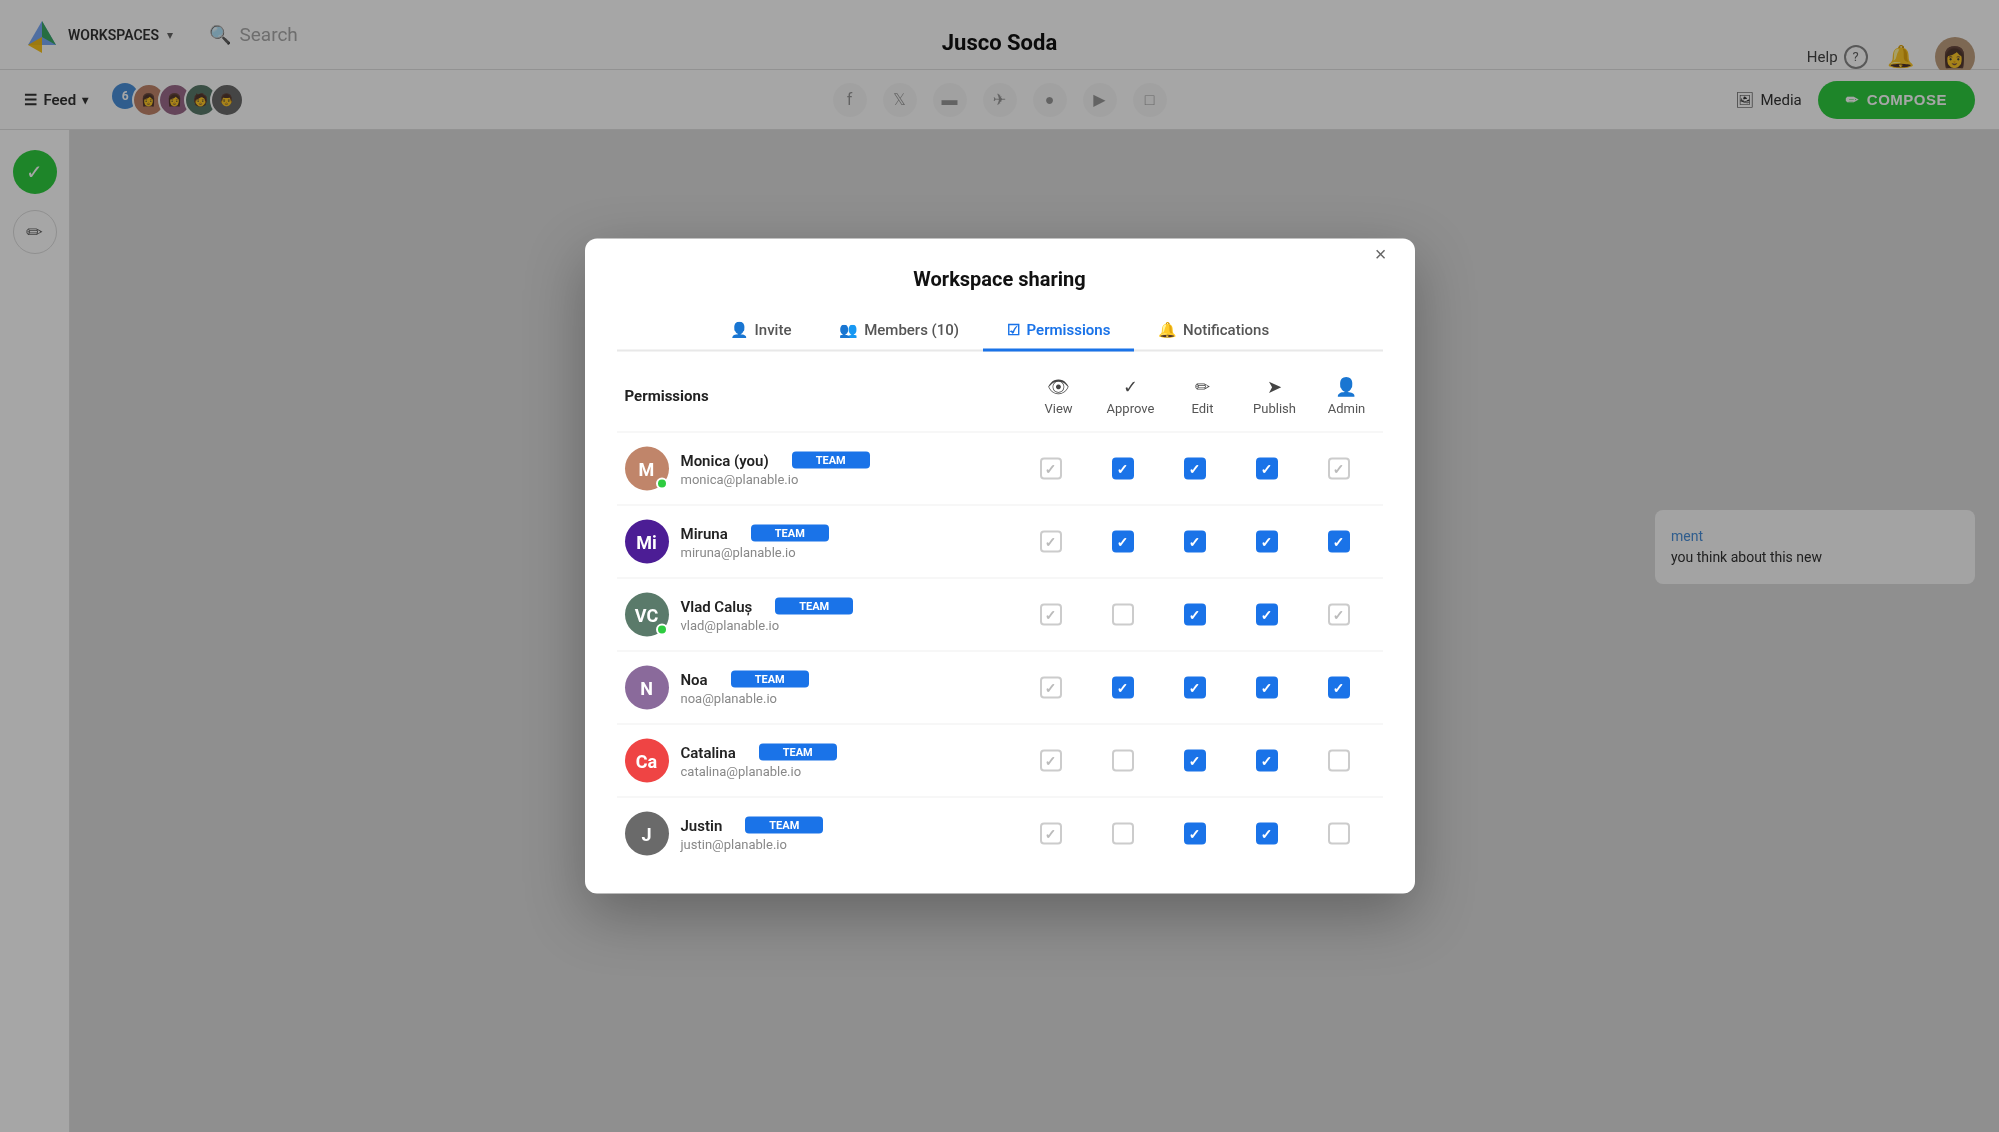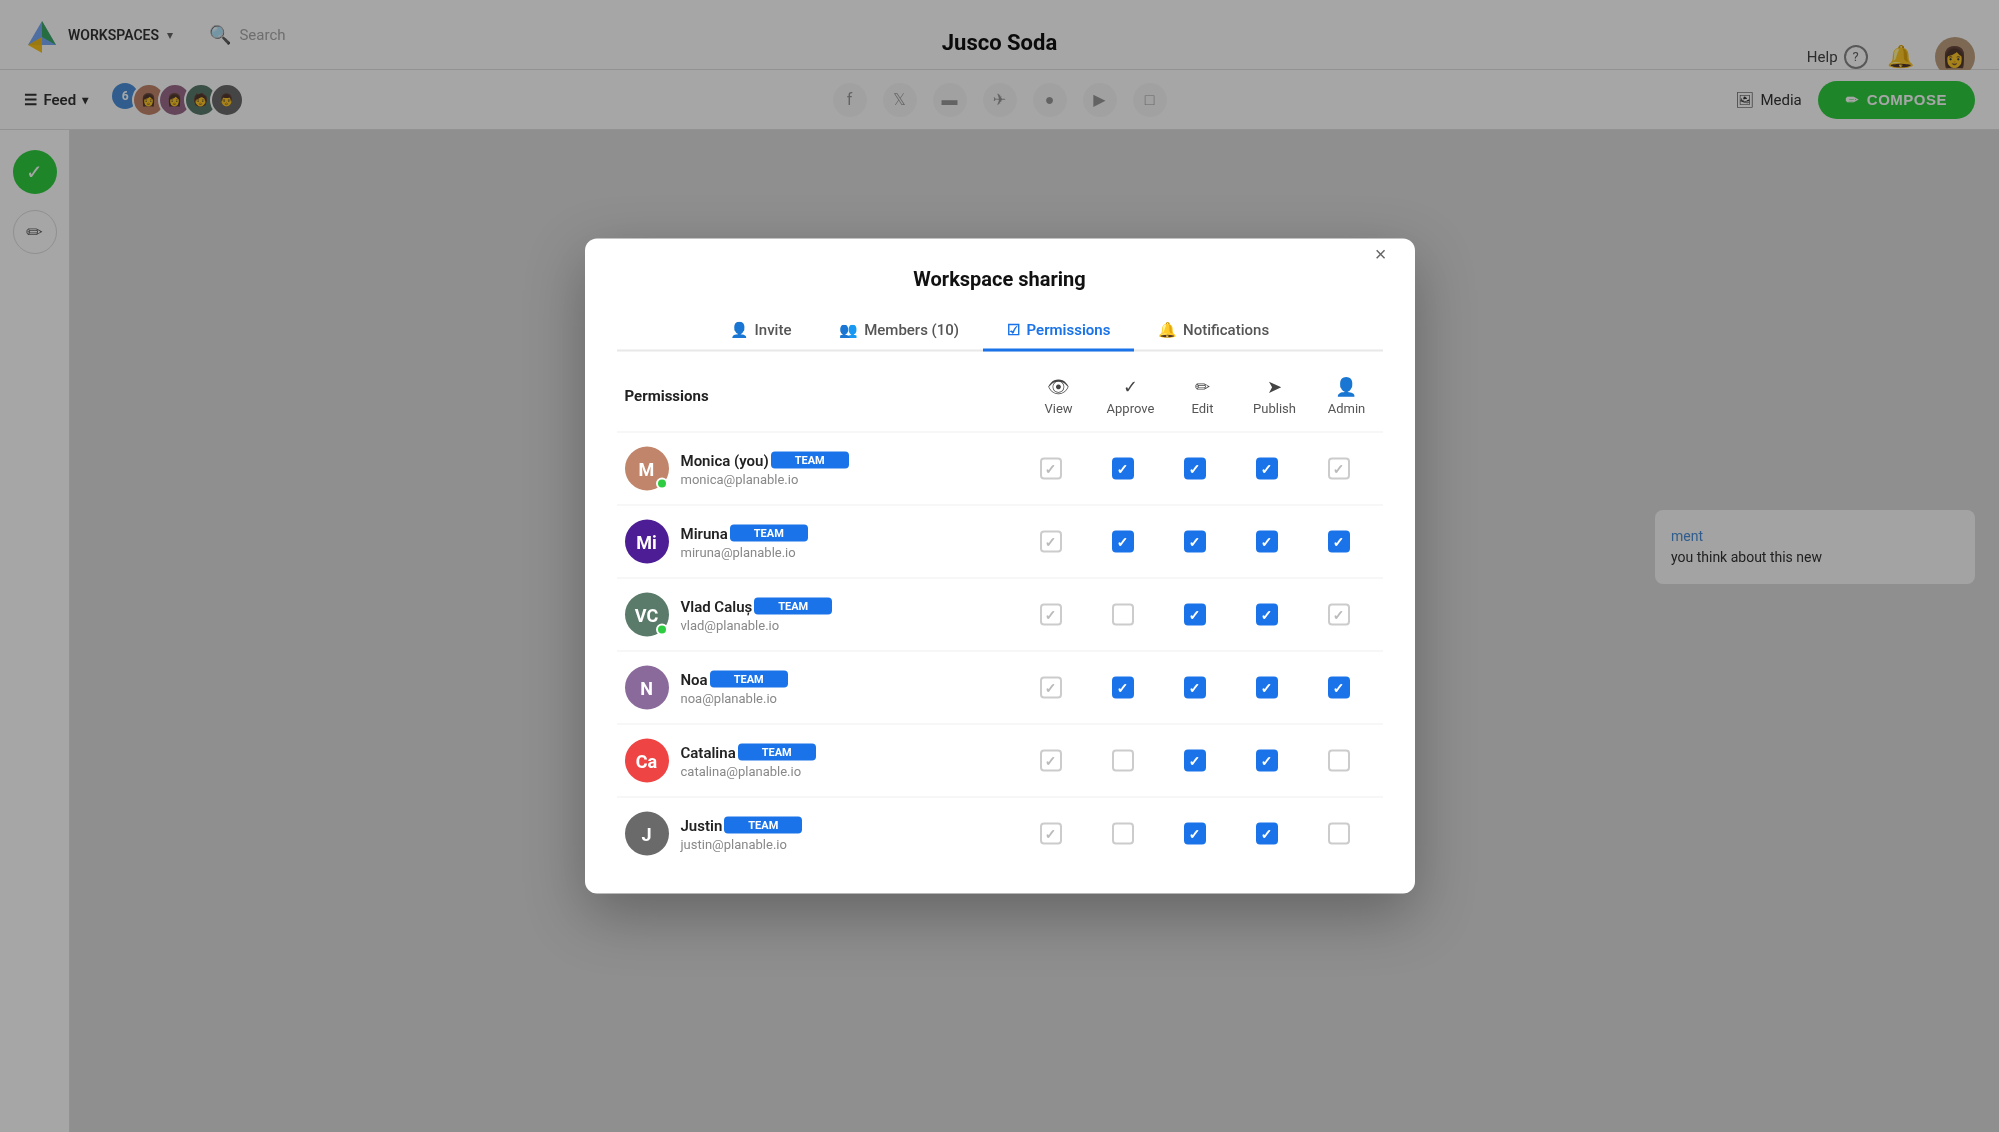--- a/index.html
+++ b/index.html
@@ -364,21 +364,21 @@
       border-radius: 50%;
       background: #2ecc40;
       border: 2px solid #fff;
     }
     .user-info {
       flex: 1;
     }
     .user-name-row {
       display: flex;
       align-items: center;
-      gap: 2px;
+      gap: 23px;
       margin-bottom: 2px;
     }
     .user-name {
       font-size: 15px;
       font-weight: 600;
       color: #222;
     }
     .team-badge {
       background: #1a73e8;
       color: #fff;
@@ -448,21 +448,21 @@
     <svg class="logo-icon" viewBox="0 0 36 36">
       <polygon points="18,4 32,28 4,28" fill="#4285f4" opacity="0.7"></polygon>
       <polygon points="18,4 32,28 18,20" fill="#34a853" opacity="0.9"></polygon>
       <polygon points="4,28 18,20 18,36" fill="#fbbc04" opacity="0.9"></polygon>
     </svg>
     <span class="workspaces-label">WORKSPACES</span>
     <span style="font-size:12px;color:#666;">▾</span>
   </div>
   <div class="search-bar">
     <span style="font-size:18px;">🔍</span>
-    <span style="color:#aaa;font-size:15px;">Search</span>
+    <span style="color:#aaa;font-size:19px;">Search</span>
   </div>
   <div class="app-title">Jusco Soda</div>
   <div class="nav-right">
     <div class="help-btn">
       <span>Help</span>
       <span style="width:24px;height:24px;border-radius:50%;border:2px solid #888;display:inline-flex;align-items:center;justify-content:center;font-size:13px;color:#666;">?</span>
     </div>
     <span class="bell-icon">🔔</span>
     <div class="avatar-circle">
       <span style="font-size:20px;">👩</span>

